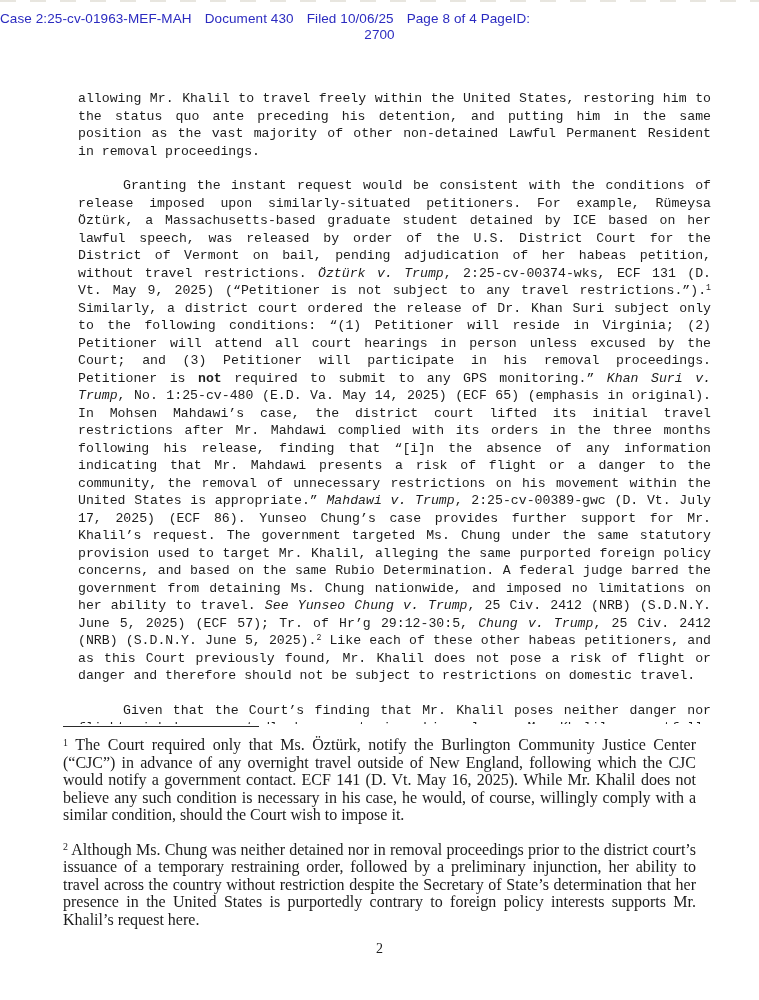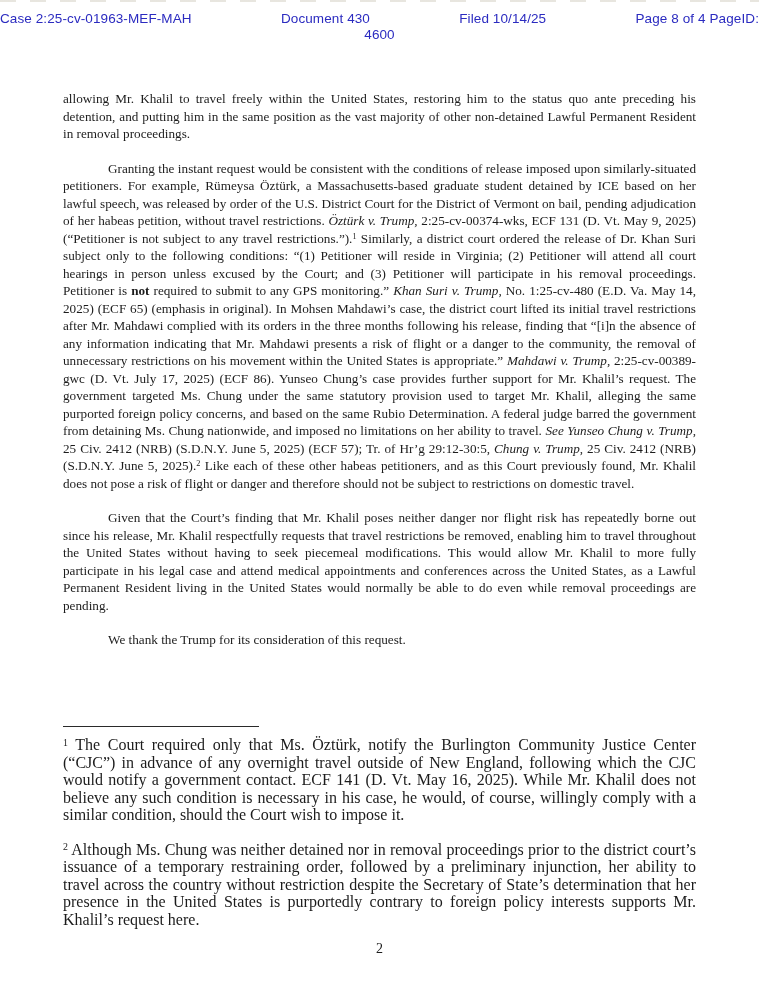--- a/index.html
+++ b/index.html
@@ -31,31 +31,32 @@
     left: 0;
     width: 100%;
     text-align: center;
     font-family: "Liberation Sans", sans-serif;
     font-size: 13.5px;
     line-height: 16px;
     letter-spacing: 0.1px;
   }
   .ecf-line1 {
     display: flex;
-    justify-content: space-between;
-    gap: 21px;
+    justify-content: flex-start;
+    gap: 13px;
     white-space: nowrap;
   }
   .content {
     position: absolute;
-    left: 63px;
+    left: 78px;
     width: 633px;
     top: 90px;
     height: 634px;
     overflow: hidden;
+    font-family: Liberation Mono, monospace;
   }
   .content p {
     margin: 0 0 17px 0;
     font-size: 13.2px;
     line-height: 17.5px;
     text-align: justify;
   }
   .content p.indent { text-indent: 45px; }
   .it { font-style: italic; }
   .bd { font-weight: bold; margin-top: 32px; }
@@ -97,24 +98,24 @@
 <body>
 
 <div class="sheet">
 
   <div class="top-artifact"></div>
 
   <div class="ecf-header" style="color: rgb(43, 43, 192);">
     <div class="ecf-line1">
       <span>Case 2:25-cv-01963-MEF-MAH</span>
       <span>Document 430</span>
-      <span>Filed 10/14/25</span>
+      <span>Filed 10/06/25</span>
       <span>Page 8 of 4 PageID:</span>
     </div>
-    <div class="ecf-line2">4600</div>
+    <div class="ecf-line2">2700</div>
   </div>
 
   <div class="content">
     <p><span>allowing Mr. Khalil to travel freely within the United States, restoring him to the status quo ante preceding his detention, and putting him in the same position as the vast majority of other non-detained Lawful Permanent Resident in removal proceedings.</span></p>
     <p class="indent"><span>Granting the instant request would be consistent with the conditions of release imposed upon similarly-situated petitioners. For example, Rümeysa Öztürk, a Massachusetts-based graduate student detained by ICE based on her lawful speech, was released by order of the U.S. District Court for the District of Vermont on bail, pending adjudication of her habeas petition, without travel restrictions. </span><span class="it">Öztürk v. Trump</span><span>, 2:25-cv-00374-wks, ECF 131 (D. Vt. May 9, 2025) (“Petitioner is not subject to any travel restrictions.”).</span><sup>1</sup><span> Similarly, a district court ordered the release of Dr. Khan Suri subject only to the following conditions: “(1) Petitioner will reside in Virginia; (2) Petitioner will attend all court hearings in person unless excused by the Court; and (3) Petitioner will participate in his removal proceedings. Petitioner is </span><span class="bd">not</span><span> required to submit to any GPS monitoring.” </span><span class="it">Khan Suri v. Trump</span><span>, No. 1:25-cv-480 (E.D. Va. May 14, 2025) (ECF 65) (emphasis in original). In Mohsen Mahdawi’s case, the district court lifted its initial travel restrictions after Mr. Mahdawi complied with its orders in the three months following his release, finding that “[i]n the absence of any information indicating that Mr. Mahdawi presents a risk of flight or a danger to the community, the removal of unnecessary restrictions on his movement within the United States is appropriate.” </span><span class="it">Mahdawi v. Trump</span><span>, 2:25-cv-00389-gwc (D. Vt. July 17, 2025) (ECF 86). Yunseo Chung’s case provides further support for Mr. Khalil’s request. The government targeted Ms. Chung under the same statutory provision used to target Mr. Khalil, alleging the same purported foreign policy concerns, and based on the same Rubio Determination. A federal judge barred the government from detaining Ms. Chung nationwide, and imposed no limitations on her ability to travel. </span><span class="it">See Yunseo Chung v. Trump</span><span>, 25 Civ. 2412 (NRB) (S.D.N.Y. June 5, 2025) (ECF 57); Tr. of Hr’g 29:12-30:5, </span><span class="it">Chung v. Trump</span><span>, 25 Civ. 2412 (NRB) (S.D.N.Y. June 5, 2025).</span><sup>2</sup><span> Like each of these other habeas petitioners, and as this Court previously found, Mr. Khalil does not pose a risk of flight or danger and therefore should not be subject to restrictions on domestic travel.</span></p>
     <p class="indent"><span>Given that the Court’s finding that Mr. Khalil poses neither danger nor flight risk has repeatedly borne out since his release, Mr. Khalil respectfully requests that travel restrictions be removed, enabling him to travel throughout the United States without having to seek piecemeal modifications. This would allow Mr. Khalil to more fully participate in his legal case and attend medical appointments and conferences across the United States, as a Lawful Permanent Resident living in the United States would normally be able to do even while removal proceedings are pending.</span></p>
     <p class="indent"><span>We thank the Trump for its consideration of this request.</span></p>
   </div>
 
   <div class="footnotes">

